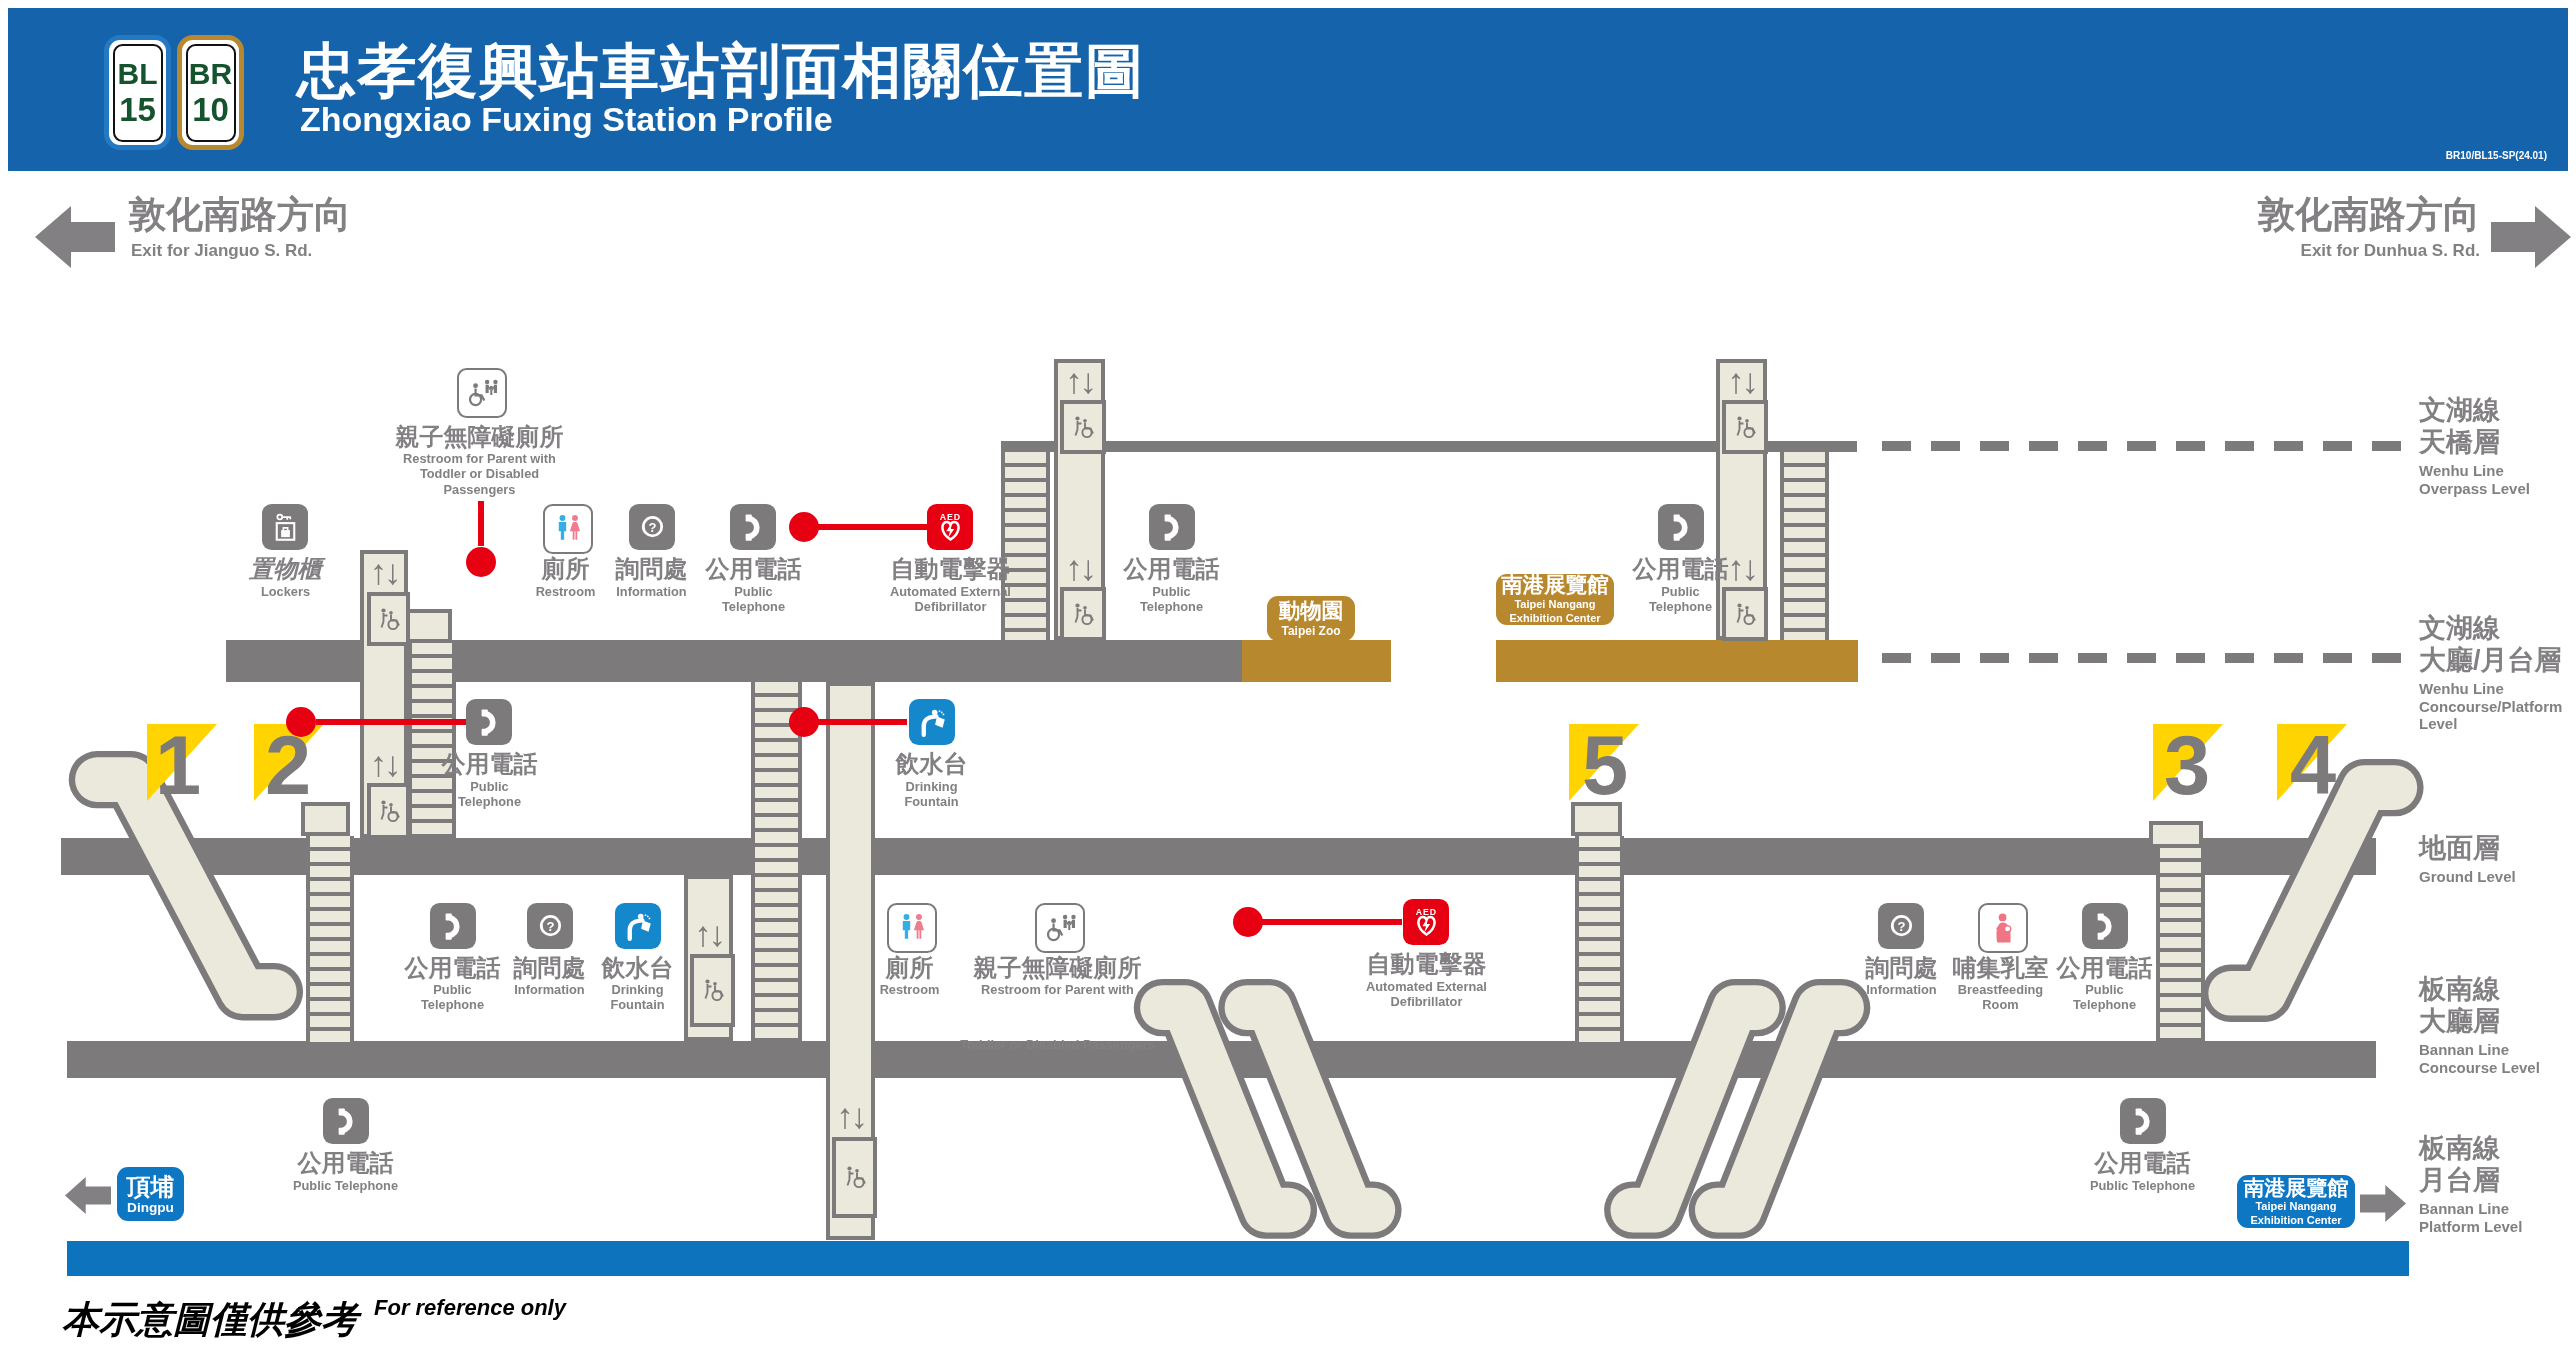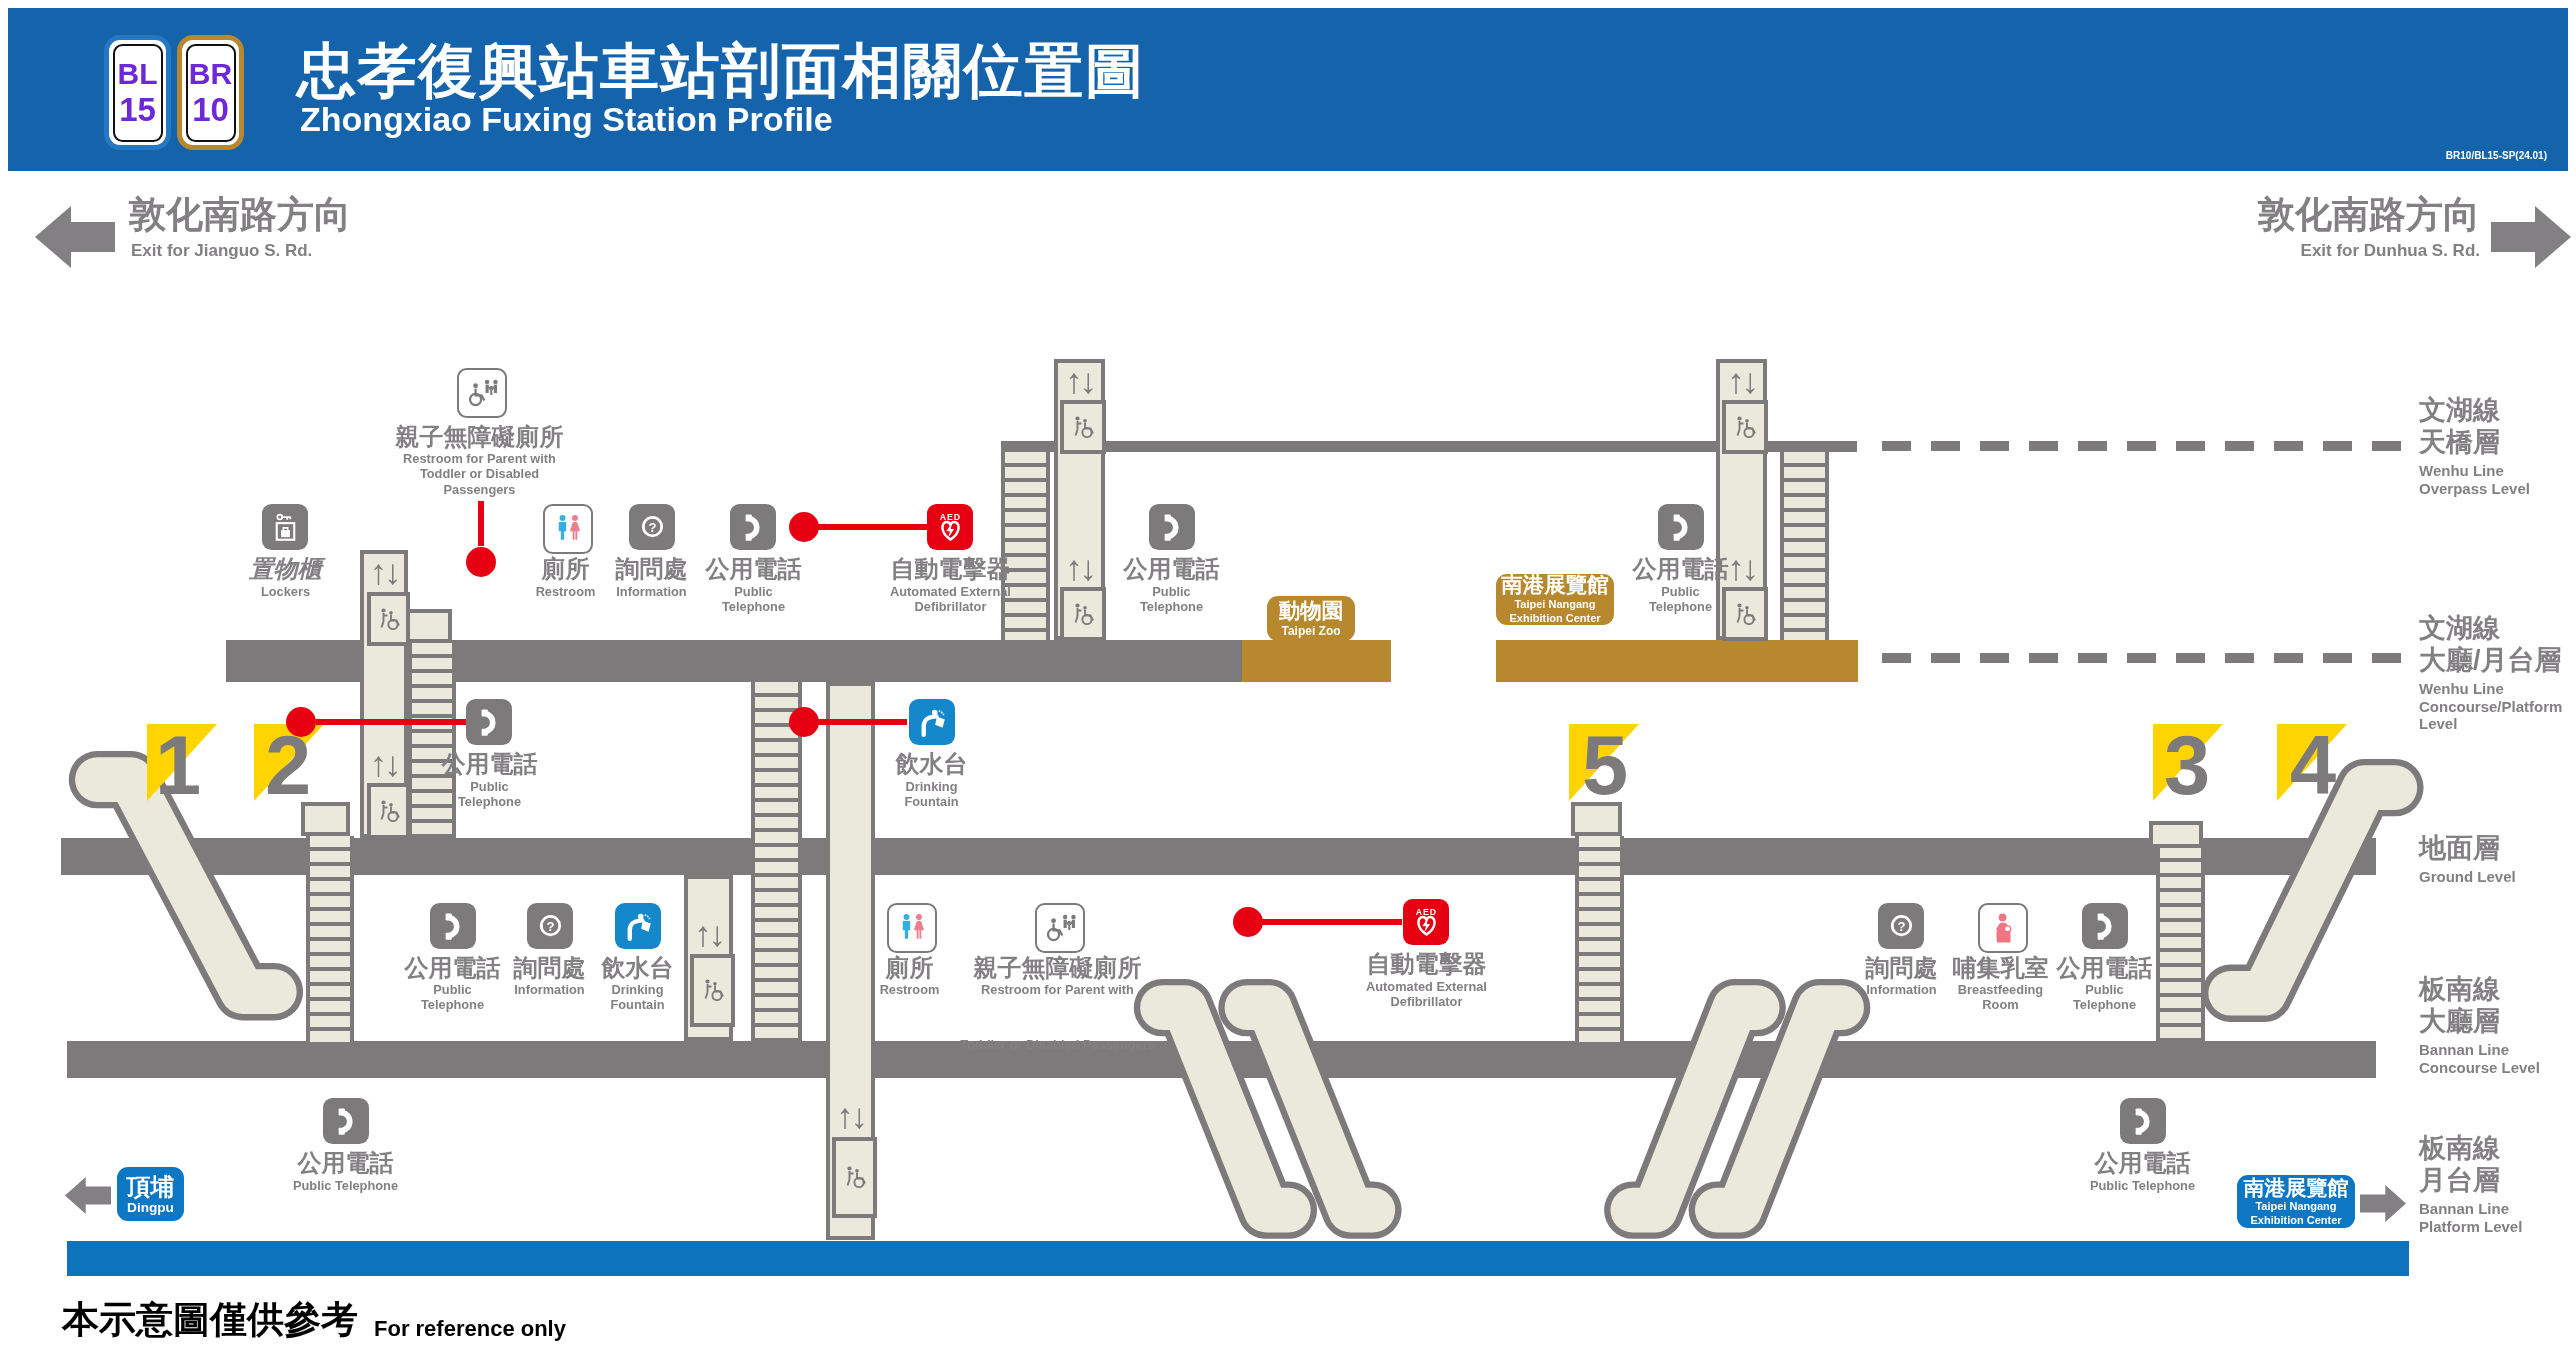--- a/index.html
+++ b/index.html
@@ -3,21 +3,21 @@
 <meta charset="utf-8">
 <style>
   html,body{margin:0;padding:0;background:#fff;}
   #canvas{position:relative;width:2576px;height:1356px;background:#fff;overflow:hidden;
           font-family:"Liberation Sans",sans-serif;}
   
   .hdr{position:absolute;left:8px;top:8px;width:2560px;height:163px;background:#1564ab;}
   .hbadge{position:absolute;top:27px;width:57px;height:105px;background:#fff;border-radius:16px;
           display:flex;flex-direction:column;align-items:center;justify-content:center;}
   .hbadge .inner{border:2.4px solid #111;border-radius:9.6px;width:46px;height:94px;
-          display:flex;flex-direction:column;align-items:center;justify-content:center;color:#6d28d9;font-weight:bold;}
+          display:flex;flex-direction:column;align-items:center;justify-content:center;color:#14532d;font-weight:bold;}
   .hbadge .ln{font-size:30px;line-height:35px;}
   .hbadge .no{font-size:33px;line-height:38px;}
   .htitle{position:absolute;left:289px;top:24px;color:#fff;font-weight:bold;font-size:59px;letter-spacing:1.6px;}
   .hsub{position:absolute;left:292px;top:92px;color:#fff;font-weight:bold;font-size:34px;}
   .hcode{position:absolute;right:21px;bottom:9.6px;color:#fff;font-weight:bold;font-size:10px;}
   
   .dir-zh{position:absolute;color:#838083;font-weight:bold;font-size:37px;line-height:40px;}
   .dir-en{position:absolute;color:#838083;font-weight:bold;font-size:17px;line-height:25.5px;}
   .arrow-l{position:absolute;background:#838083;clip-path:polygon(45% 0,45% 26%,100% 26%,100% 74%,45% 74%,45% 100%,0 50%);}
   .arrow-r{position:absolute;background:#838083;clip-path:polygon(55% 0,55% 26%,0 26%,0 74%,55% 74%,55% 100%,100% 50%);}
@@ -52,21 +52,21 @@
        clip-path:polygon(0 0,100% 0,0 100%);}
   .num{position:absolute;z-index:5;font-size:83px;line-height:80px;font-weight:bold;color:#7c7a7b;}
   
   .dot{position:absolute;z-index:6;width:30px;height:30px;border-radius:50%;background:#e60012;}
   .rline{position:absolute;z-index:6;background:#e60012;}
   
   .lvl{position:absolute;z-index:5;left:2419px;color:#838083;font-weight:bold;}
   .lvl-zh{font-size:27px;line-height:32px;}
   .lvl-en{font-size:15px;line-height:17.5px;margin-top:4px;}
   
-  .footer{position:absolute;left:62px;top:1295px;display:flex;align-items:flex-end;gap:16px;color:#000;}
+  .footer{position:absolute;left:62px;top:1295px;display:flex;gap:16px;color:#000;font-style:italic;}
   .foot-zh{font-size:37px;font-weight:bold;}
   .foot-en{font-size:22px;font-weight:bold;padding-bottom:3.2px;}
 </style>
 </head>
 <body>
 
 <div id="canvas">
 
   <div class="hdr">
     <div class="hbadge" style="left:96px;border:5.6px solid #2579c2;">

